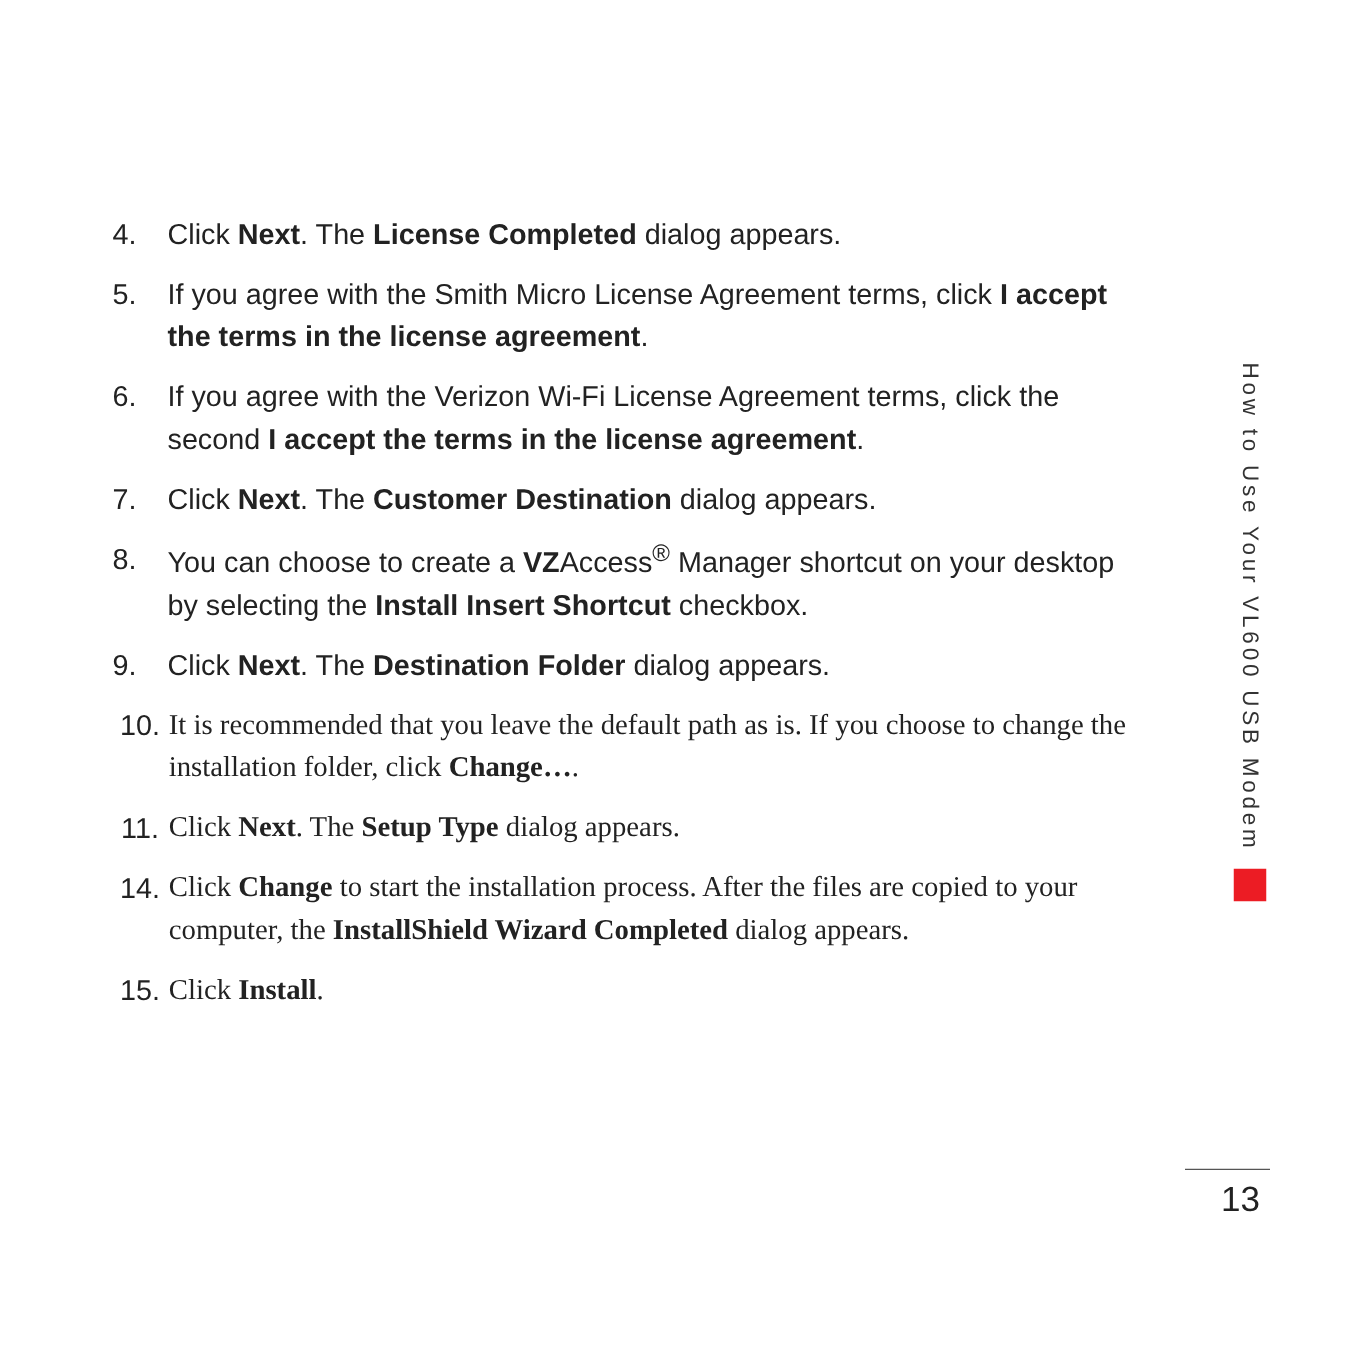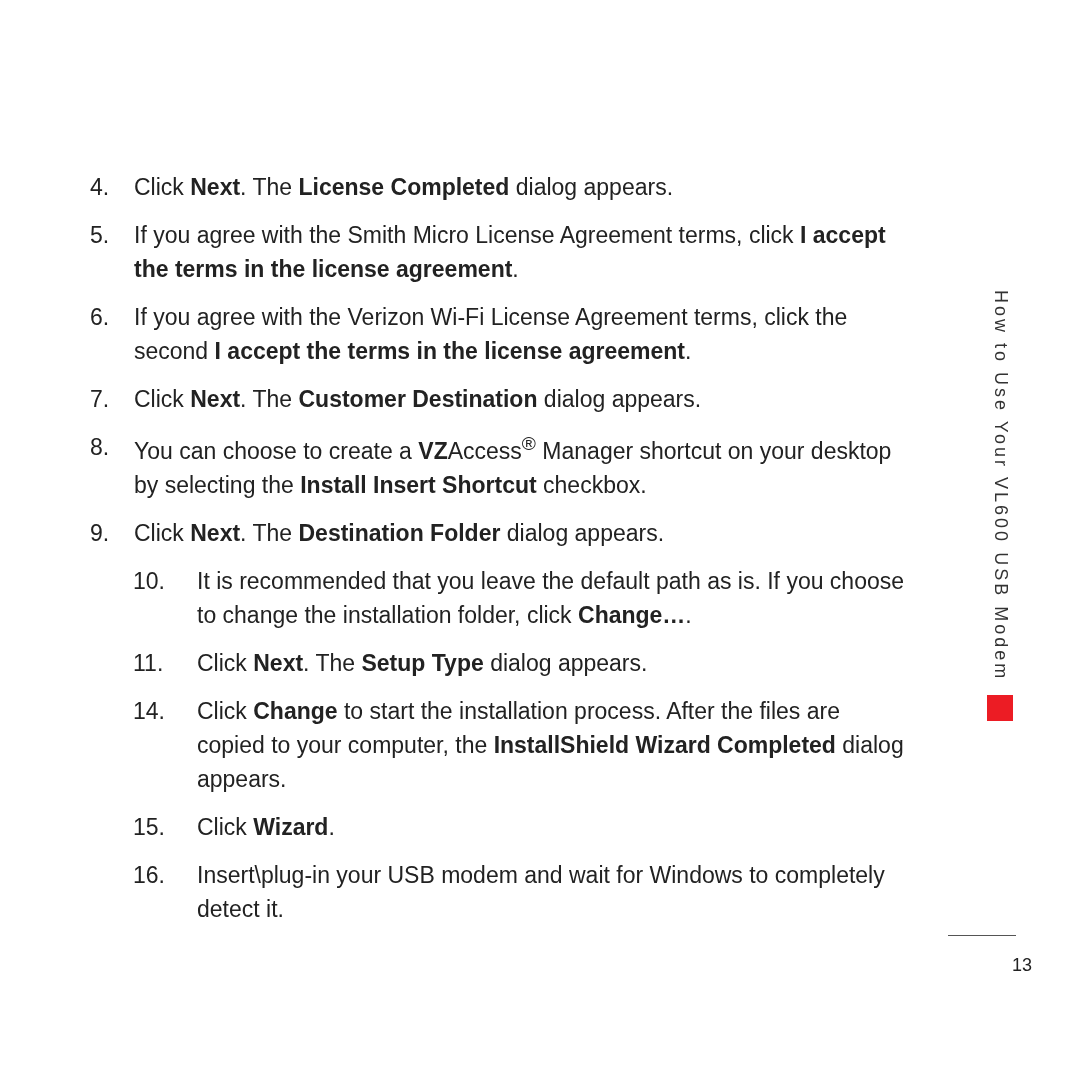--- a/index.html
+++ b/index.html
@@ -32,28 +32,28 @@
     display: flex;
     gap: 0px;
     margin-bottom: 14px;
   }
   .num {
     flex: 0 0 44px;
     text-align: left;
   }
   .num-wide {
     flex: 0 0 44px;
-    text-align: left;
-    margin-left: 43px;
+    text-align: center;
   }
   .txt {
     flex: 1 1 auto;
   }
   .indent {
-    margin-left: 20px;
+    margin-left: 1px;
+    font-family: Liberation Serif, serif;
   }
   .para {
     margin-top: 16px;
   }
   b {
     font-weight: 700;
   }
   
   .tab {
     position: absolute;
@@ -82,23 +82,23 @@
   .footer-rule {
     position: absolute;
     right: 64px;
     bottom: 144px;
     width: 68px;
     height: 1px;
     background: #555;
   }
   .page-num {
     position: absolute;
-    right: 48px;
+    right: 72px;
     bottom: 104px;
-    font-size: 18px;
+    font-size: 28px;
   }
 </style>
 </head>
 <body>
 
 <div class="page">
 
   <div class="content">
     <ol id="steps" class="list">
         <li>
@@ -132,25 +132,21 @@
         <li>
           <span class="num num-wide">11.</span>
           <span class="txt indent">Click <b>Next</b>. The <b>Setup Type</b> dialog appears.</span>
         </li>
         <li>
           <span class="num num-wide">14.</span>
           <span class="txt indent">Click <b>Change</b> to start the installation process. After the files are copied to your computer, the <b>InstallShield Wizard Completed</b> dialog appears.</span>
         </li>
         <li>
           <span class="num num-wide">15.</span>
-          <span class="txt indent">Click <b>Wizard</b>.</span>
-        </li>
-        <li>
-          <span class="num num-wide">16.</span>
-          <span class="txt indent">Insert\plug-in your USB modem and wait for Windows to completely detect it.</span>
+          <span class="txt indent">Click <b>Install</b>.</span>
         </li>
       </ol>
   </div>
 
   <div class="tab">
     <span class="tab-text">How to Use Your VL600 USB Modem</span>
     <span class="tab-mark"></span>
   </div>
 
   <div class="footer-rule"></div>

